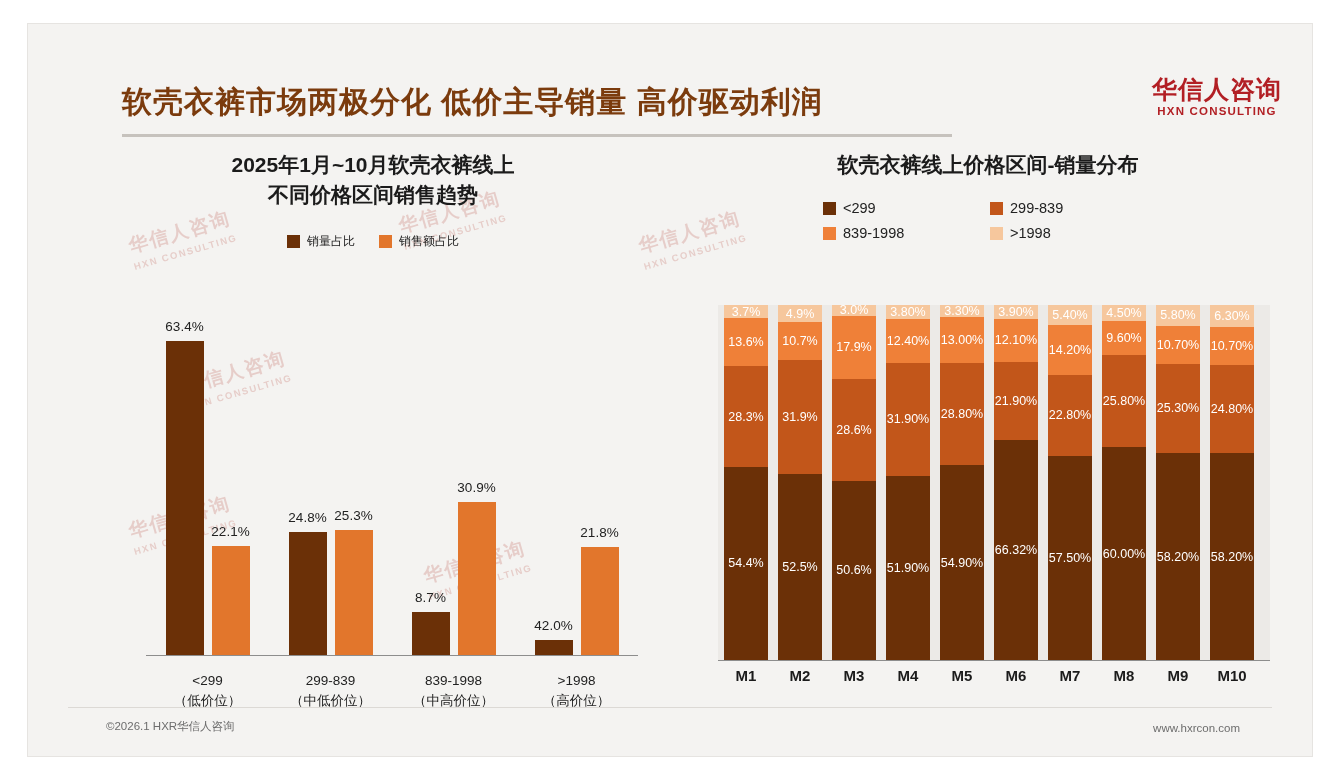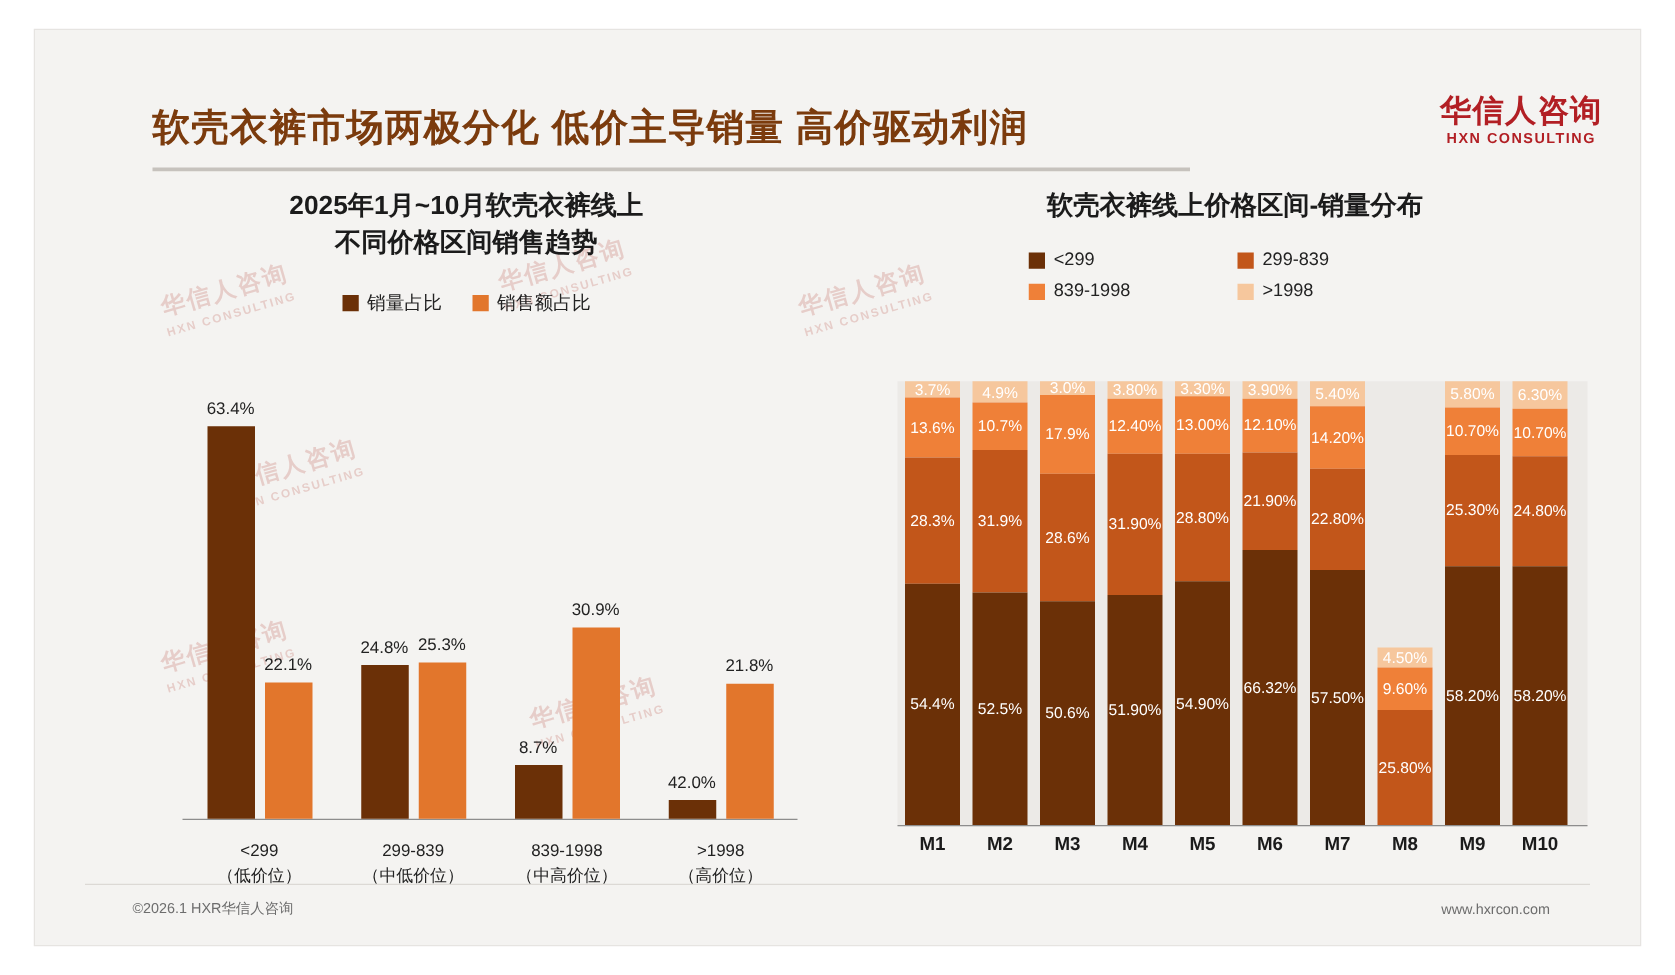--- a/index.html
+++ b/index.html
@@ -52,21 +52,21 @@
   
   .panel{position:absolute;top:126px;height:560px;}
   .panel-left{left:40px;width:610px;}
   .panel-right{left:660px;width:600px;}
   .panel-title{
     text-align:center;font-size:21px;font-weight:bold;color:#1b1b1b;
     line-height:1.45;
   }
   
   .legend{display:flex;justify-content:center;gap:24px;margin-top:22px;}
-  .legend-item{display:flex;align-items:center;gap:7px;font-size:15px;color:#222;}
+  .legend-item{display:flex;align-items:center;gap:7px;font-size:12px;color:#222;}
   .swatch{width:13px;height:13px;display:inline-block;}
   .legend-grid{
     margin:20px auto 0;width:330px;
     display:grid;grid-template-columns:1fr 1fr;row-gap:9px;column-gap:4px;
   }
   .legend-grid .legend-item{font-size:14.5px;}
   
   .chart1{
     position:absolute;left:0;top:165px;width:610px;height:395px;text-decoration:underline;
   }
@@ -389,20 +389,23 @@
 
         <div class="scol" style="left:384px">
           <div class="seg light" style="height:4.5%;background:#f6c79d">
               <span>4.50%</span>
             </div>
           <div class="seg" style="height:9.6%;background:#ef8038">
               <span>9.60%</span>
             </div>
           <div class="seg" style="height:25.8%;background:#c2561a">
               <span>25.80%</span>
+            </div>
+          <div class="seg" style="height:60.0%;background:#6b3007">
+              <span>60.00%</span>
             </div>
         </div>
 
         <div class="scol" style="left:438px">
           <div class="seg light" style="height:5.8%;background:#f6c79d">
               <span>5.80%</span>
             </div>
           <div class="seg" style="height:10.7%;background:#ef8038">
               <span>10.70%</span>
             </div>

